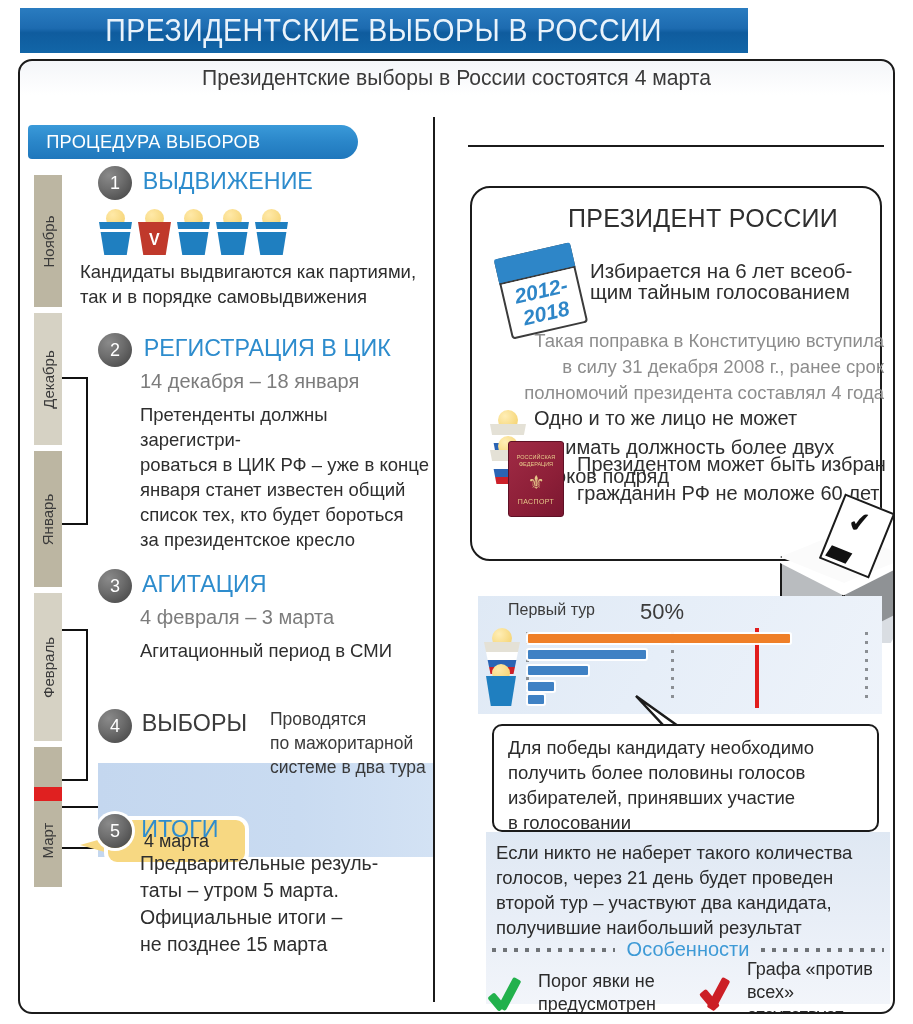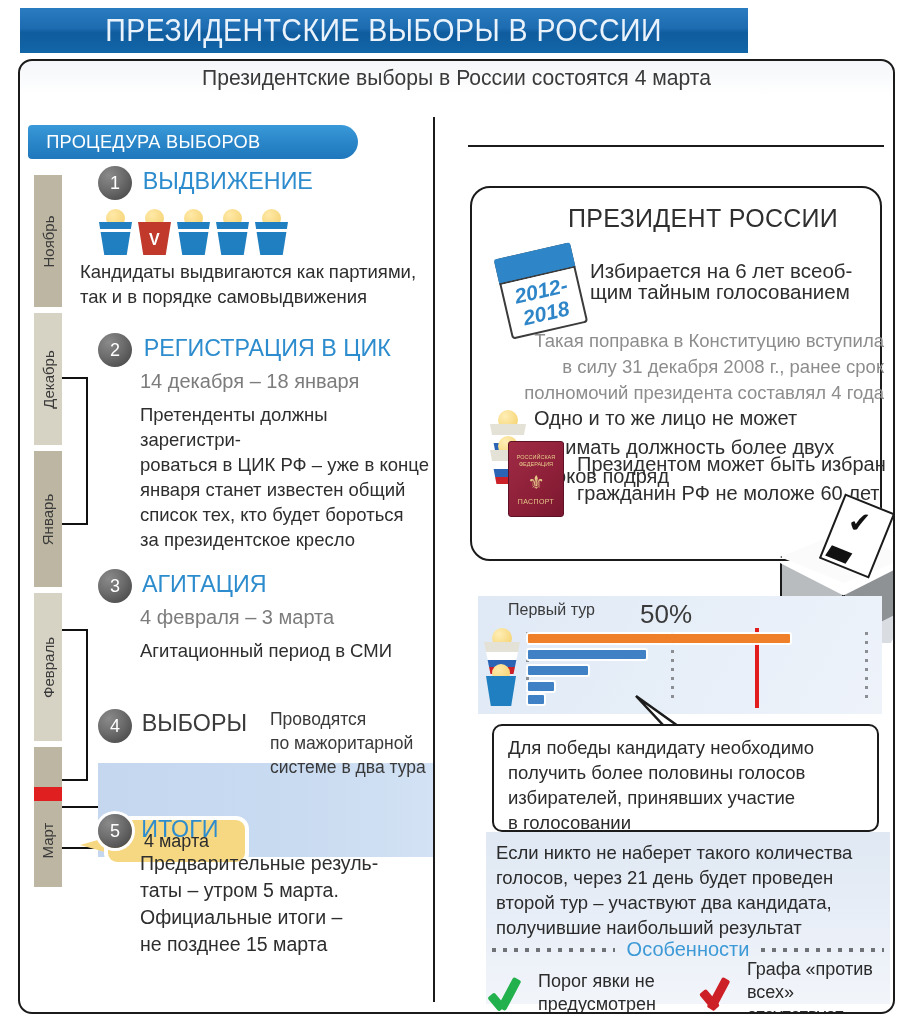--- a/index.html
+++ b/index.html
@@ -257,21 +257,21 @@
   .chart-panel {
     position: absolute; left: 458px; top: 535px; width: 404px; height: 118px;
     background: linear-gradient(120deg,#dfe9f5 0%, #e6eef8 45%, #eef3fa 100%);
   }
   .chart-title {
     position: absolute; left: 10px; top: 5px; font-size: 16px; color: #3b3b3b;
     font-family: "Liberation Sans Narrow","Liberation Sans",sans-serif;
     margin-left: 20px;
   }
   .chart-pct {
-    position: absolute; left: 162px; top: 3px; font-size: 26px; color: #3b3b3b;
+    position: absolute; left: 162px; top: 3px; font-size: 22px; color: #3b3b3b;
     font-family: "Liberation Sans Narrow","Liberation Sans",sans-serif;
   }
   .bars { position: absolute; left: 50px; top: 36px; width: 340px; height: 70px; }
   .bar {
     position: absolute; left: 0; height: 9px; border-radius: 1px;
     box-shadow: 0 0 0 2px rgba(255,255,255,.95);
   }
   .bar.orange { background: #ef7f28; }
   .bar.blue   { background: #3f81c4; }
   .dotcol {

